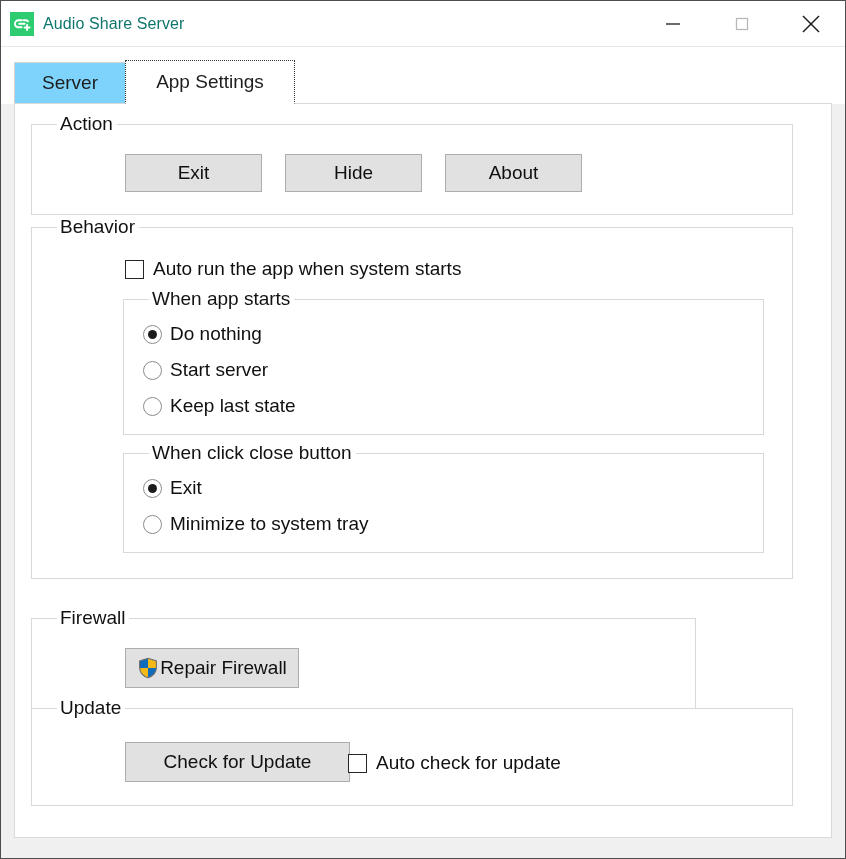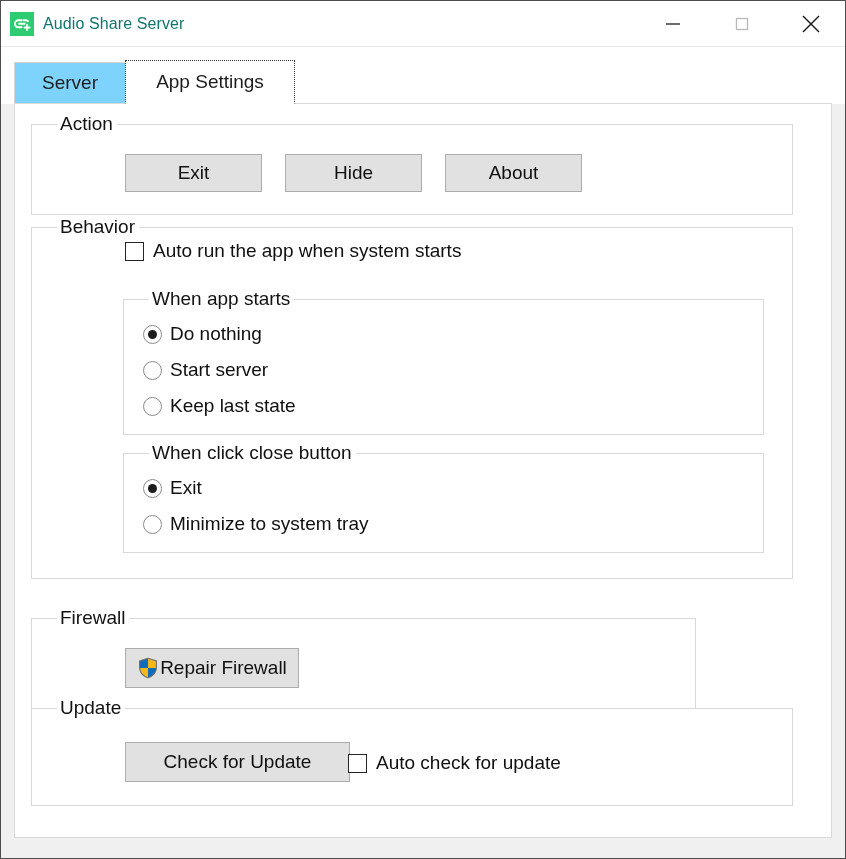--- a/index.html
+++ b/index.html
@@ -279,21 +279,21 @@
         <span>Hide</span>
       </div>
       <div class="btn" style="left:413px; top:29px; width:137px; height:38px;">
         <span>About</span>
       </div>
     </div>
 
     <div class="group" style="left:16px; top:123px; width:762px; height:352px;">
       <div class="legend">Behavior</div>
 
-      <div class="ctl-row" style="left:93px; top:12px;">
+      <div class="ctl-row" style="left:93px; top:30px;">
         <span class="cbox"></span>
         <span>Auto run the app when system starts</span>
       </div>
 
       <div class="group" style="left:91px; top:71px; width:641px; height:136px;">
         <div class="legend">When app starts</div>
 
         <div class="ctl-row" style="left:19px; top:23px;">
           <span class="radio checked"></span>
           <span>Do nothing</span>

